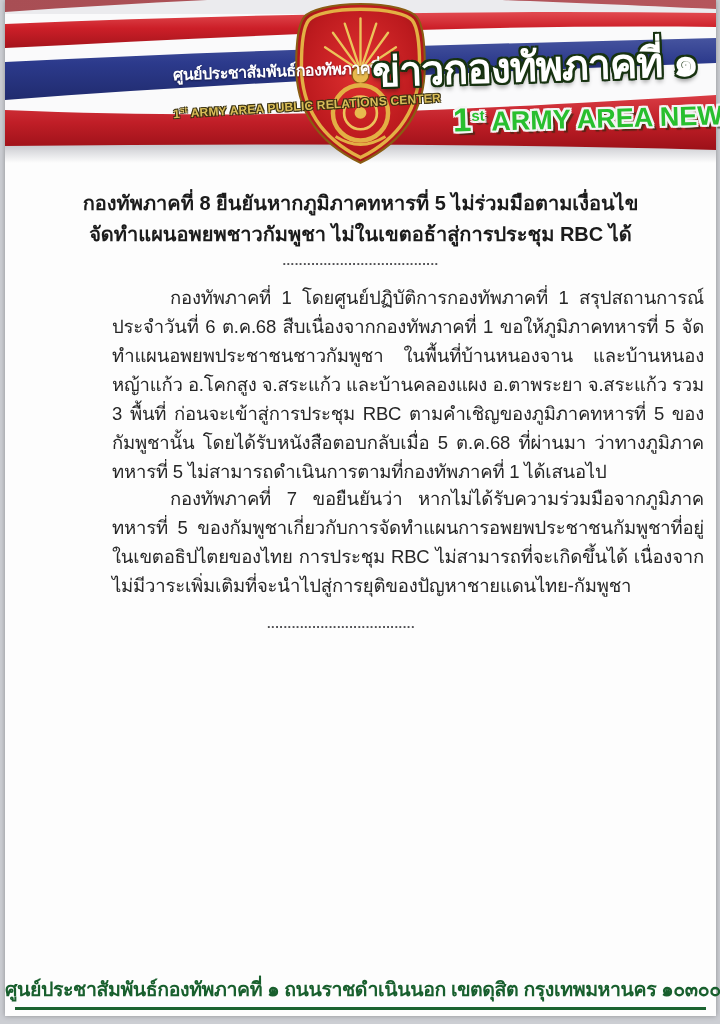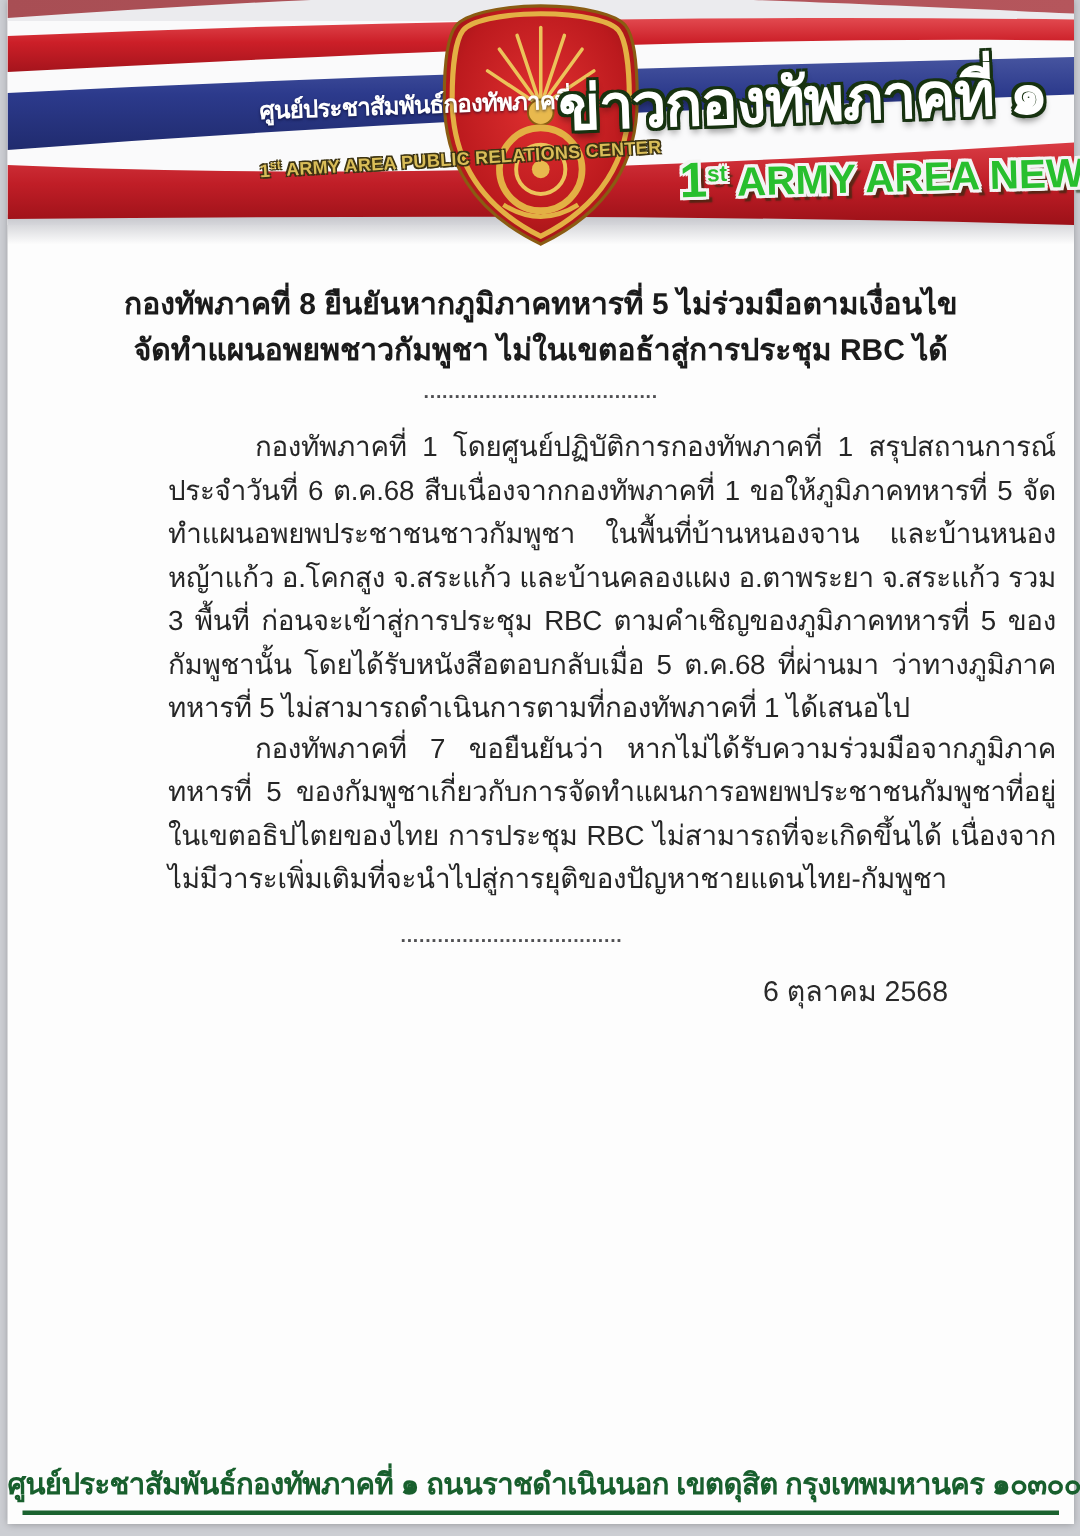--- a/index.html
+++ b/index.html
@@ -163,20 +163,19 @@
   </div>
 
   <div class="dots-top">......................................</div>
 
   <div class="para para1">กองทัพภาคที่ 1 โดยศูนย์ปฏิบัติการกองทัพภาคที่ 1 สรุปสถานการณ์ประจำวันที่ 6 ต.ค.68 สืบเนื่องจากกองทัพภาคที่ 1 ขอให้ภูมิภาคทหารที่ 5 จัดทำแผนอพยพประชาชนชาวกัมพูชา ในพื้นที่บ้านหนองจาน และบ้านหนองหญ้าแก้ว อ.โคกสูง จ.สระแก้ว และบ้านคลองแผง อ.ตาพระยา จ.สระแก้ว รวม 3 พื้นที่ ก่อนจะเข้าสู่การประชุม RBC ตามคำเชิญของภูมิภาคทหารที่ 5 ของกัมพูชานั้น โดยได้รับหนังสือตอบกลับเมื่อ 5 ต.ค.68 ที่ผ่านมา ว่าทางภูมิภาคทหารที่ 5 ไม่สามารถดำเนินการตามที่กองทัพภาคที่ 1 ได้เสนอไป</div>
 
   <div class="para para2">กองทัพภาคที่ 7 ขอยืนยันว่า หากไม่ได้รับความร่วมมือจากภูมิภาคทหารที่ 5 ของกัมพูชาเกี่ยวกับการจัดทำแผนการอพยพประชาชนกัมพูชาที่อยู่ในเขตอธิปไตยของไทย การประชุม RBC ไม่สามารถที่จะเกิดขึ้นได้ เนื่องจากไม่มีวาระเพิ่มเติมที่จะนำไปสู่การยุติของปัญหาชายแดนไทย-กัมพูชา</div>
 
   <div class="dots-bottom">....................................</div>
 
-  <div class="doc-date">6 ตุลาคม 2568</div>
 
   <div class="footer">
     <div class="footer-text">ศูนย์ประชาสัมพันธ์กองทัพภาคที่ ๑ ถนนราชดำเนินนอก เขตดุสิต กรุงเทพมหานคร ๑๐๓๐๐</div>
     <div class="footer-rule"></div>
   </div>
 
 </div>
 
 </body></html>

